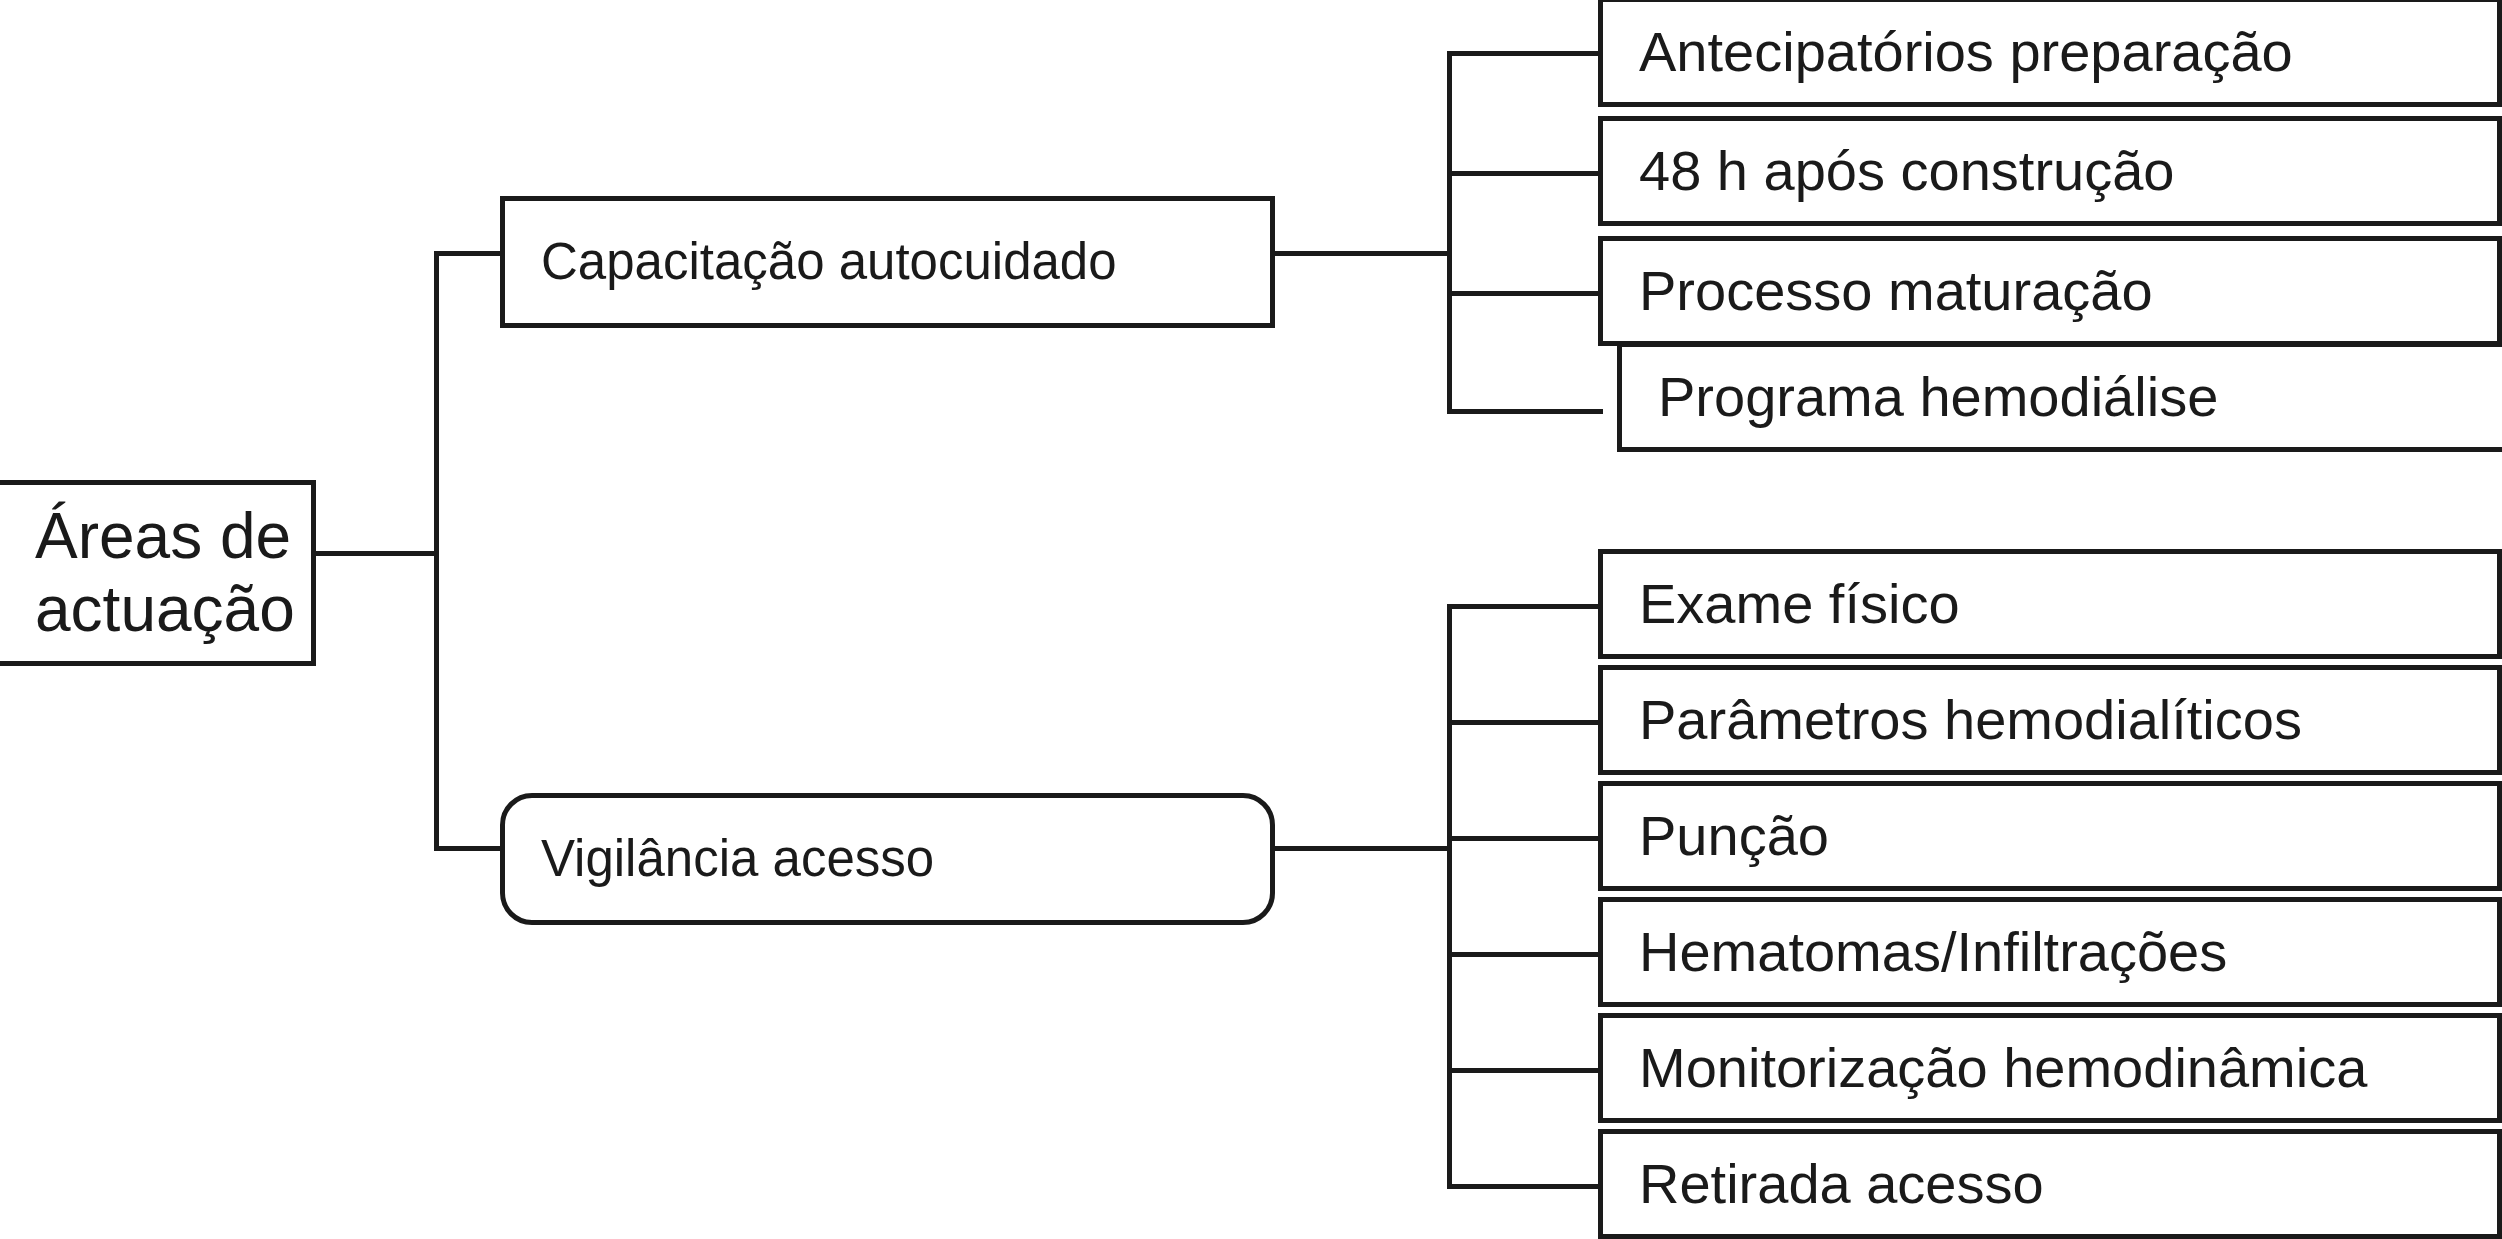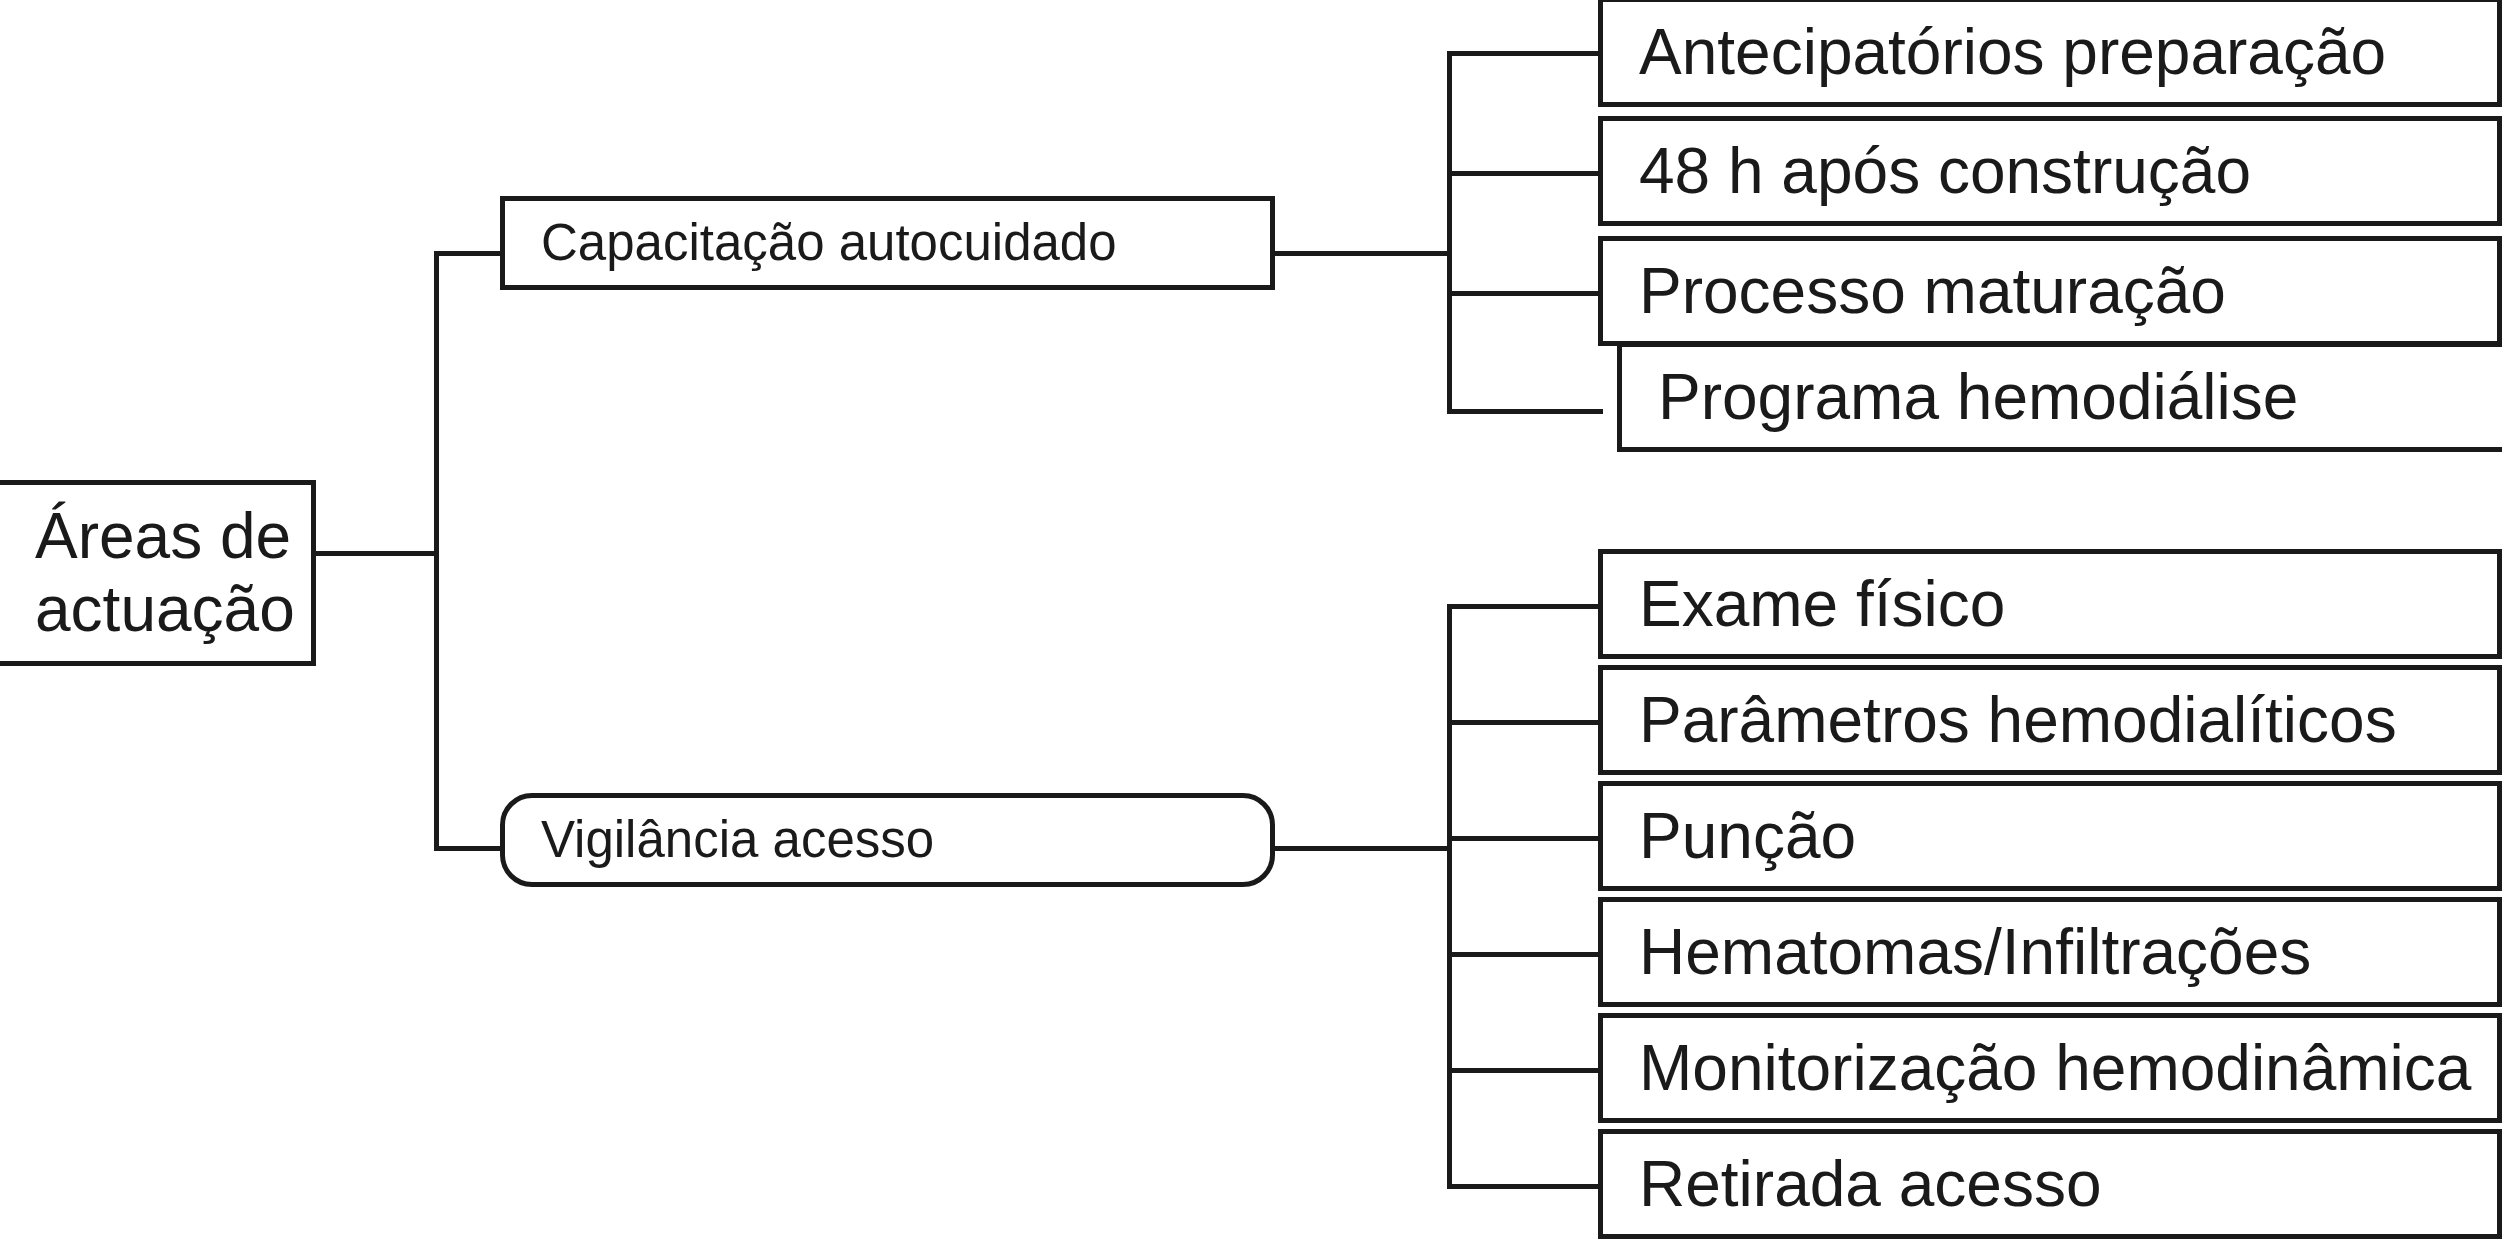--- a/index.html
+++ b/index.html
@@ -38,35 +38,35 @@
     width: 322px;
     height: 186px;
     padding-left: 36px;
   }
   #root-node .node-label {
     font-size: 64px;
   }
   
   .branch-box {
     width: 775px;
-    height: 94px;
+    height: 132px;
     left: 500px;
     padding-left: 36px;
   }
   #branch-capacitacao { top: 196px; }
   #branch-vigilancia  { top: 793px; border-radius: 32px; }
   .branch-box .node-label { font-size: 51px; }
   
   .leaf-box {
     left: 1598px;
     width: 904px;
     height: 110px;
     padding-left: 36px;
   }
-  .leaf-box .node-label { font-size: 64px; }
+  .leaf-box .node-label { font-size: 56px; }
   
   .line {
     position: absolute;
     background: #1a1a1a;
     z-index: 1;
   }
   .line.h { height: 5px; }
   .line.v { width: 5px; }
 </style>
 </head>

